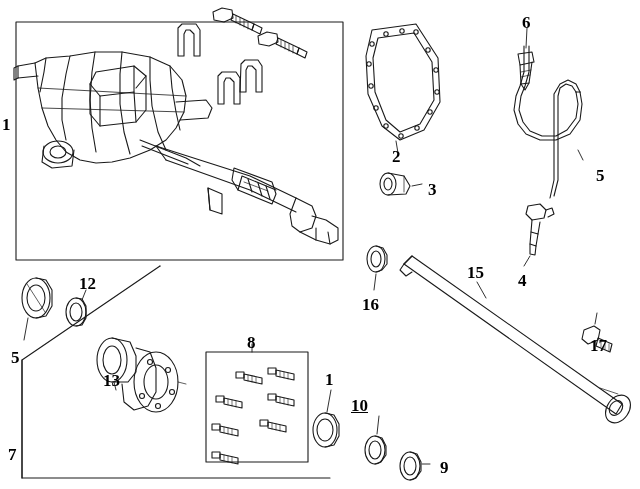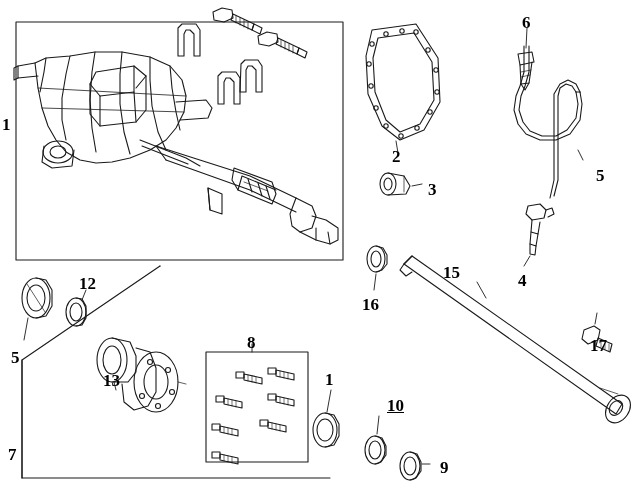--- a/index.html
+++ b/index.html
@@ -270,22 +270,22 @@
 
   <div class="num" style="left:2px;  top:116px;">1</div>
   <div class="num" style="left:392px;top:148px;">2</div>
   <div class="num" style="left:428px;top:181px;">3</div>
   <div class="num" style="left:518px;top:272px;">4</div>
   <div class="num" style="left:596px;top:167px;">5</div>
   <div class="num" style="left:522px;top:14px;">6</div>
   <div class="num" style="left:8px;  top:446px;">7</div>
   <div class="num" style="left:247px;top:334px;">8</div>
   <div class="num" style="left:440px;top:459px;">9</div>
-  <div class="num" style="left:387px;top:397px;text-decoration:underline;">10</div>
+  <div class="num" style="left:351px;top:397px;text-decoration:underline;">10</div>
   <div class="num" style="left:325px;top:371px;">1</div>
   <div class="num" style="left:79px; top:275px;">12</div>
   <div class="num" style="left:103px;top:372px;">13</div>
   <div class="num" style="left:11px; top:349px;">5</div>
-  <div class="num" style="left:443px;top:264px;">15</div>
+  <div class="num" style="left:467px;top:264px;">15</div>
   <div class="num" style="left:362px;top:296px;">16</div>
   <div class="num" style="left:590px;top:297px;margin-top:40px;">17</div>
 
 </div>
 
 </body></html>

